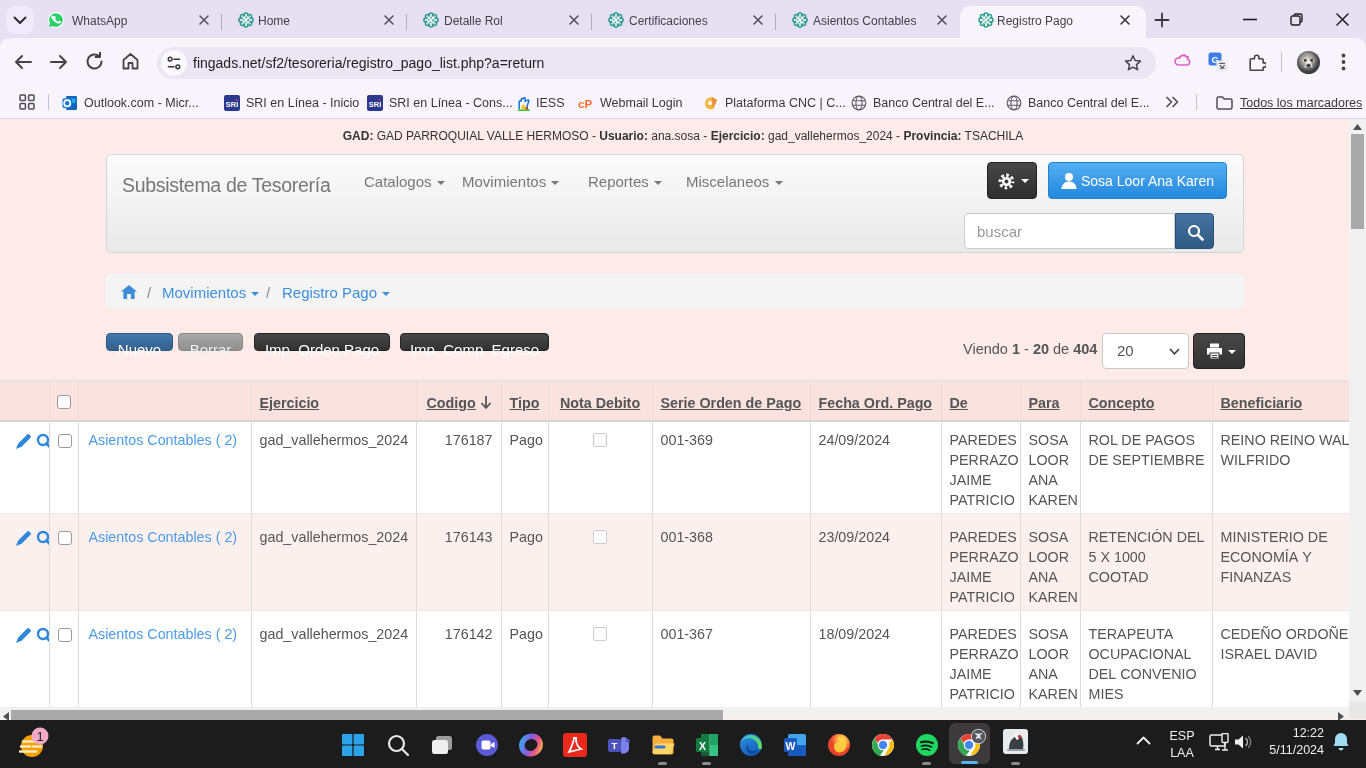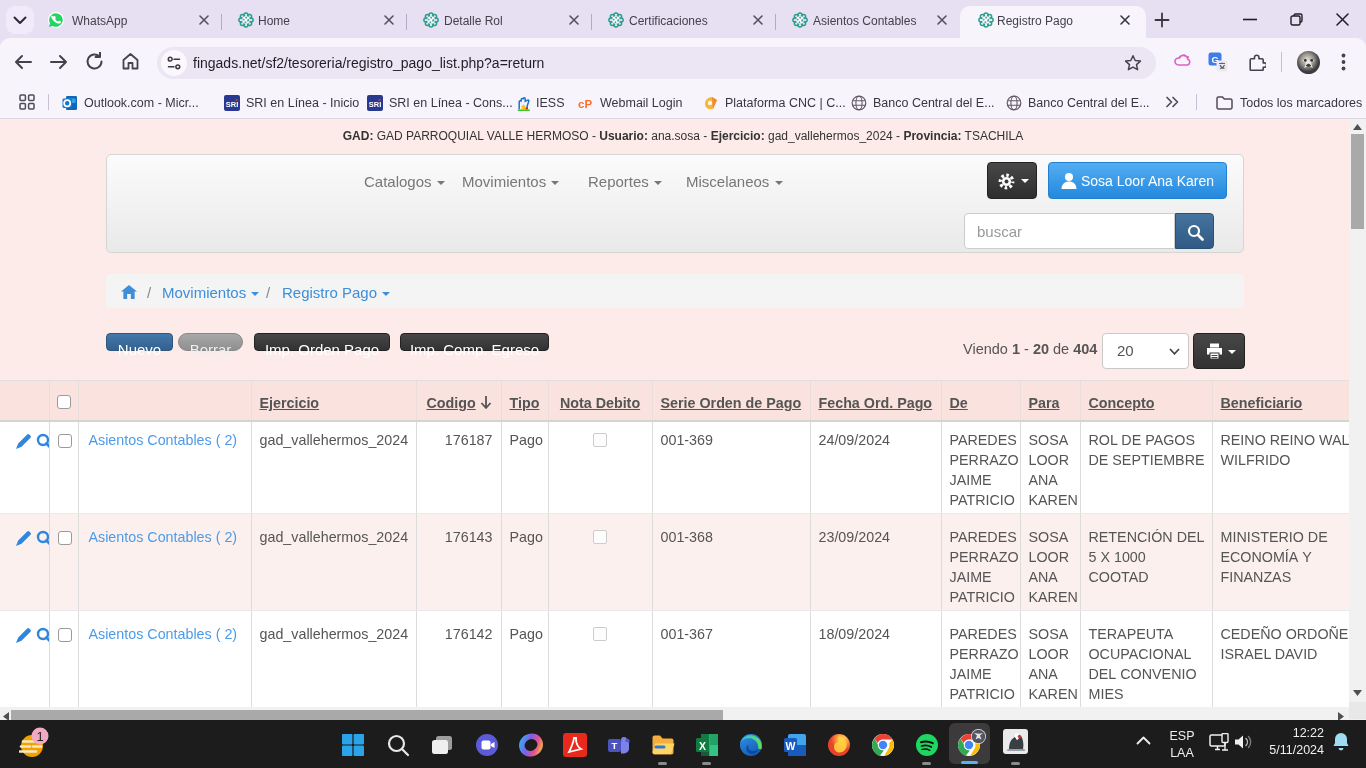--- a/index.html
+++ b/index.html
@@ -279,25 +279,26 @@
         <use href="#globe"></use>
       </svg>
     <div class="abs bktxt" style="left:1028px;">Banco Central del E...</div>
     <svg class="abs" style="left:1165px;top:9px;" width="15" height="14" viewBox="0 0 15 14">
         <path d="M2 2.5 L6.5 7 L2 11.5 M8 2.5 L12.5 7 L8 11.5" fill="none" stroke="#504b57" stroke-width="1.7" stroke-linecap="round" stroke-linejoin="round"></path>
       </svg>
     <div class="abs" style="left:1196px;top:8px;width:1px;height:16px;background:#c7c0d2;"></div>
     <svg class="abs bkic" style="left:1216px;" width="17" height="15" viewBox="0 0 17 15">
         <path d="M1 3.5 a1.5 1.5 0 0 1 1.5-1.5 h4 l1.8 2 h6.2 a1.5 1.5 0 0 1 1.5 1.5 v7 a1.5 1.5 0 0 1 -1.5 1.5 h-12 a1.5 1.5 0 0 1 -1.5-1.5 z" fill="none" stroke="#504b57" stroke-width="1.5"></path>
       </svg>
-    <div class="abs bktxt" style="left:1240px;">Todos los marcadores</div>
+    <div class="abs bktxt" style="left:1240px;text-decoration:underline;">Todos los marcadores</div>
   </div>
   <div class="abs" id="page">
     <div class="abs" id="gadbar"><b>GAD:</b> GAD PARROQUIAL VALLE HERMOSO - <b>Usuario:</b> ana.sosa - <b>Ejercicio:</b> gad_vallehermos_2024 - <b>Provincia:</b> TSACHILA</div>
     <div class="abs" id="panel">
+      <div class="abs" style="left:15px;top:19px;font-size:19.5px;letter-spacing:-0.3px;color:#777;">Subsistema de Tesorería</div>
       <div class="abs navitem" style="left:251px;margin-left:6px;">Catalogos <span class="caret"></span></div>
       <div class="abs navitem" style="left:355px;">Movimientos <span class="caret"></span></div>
       <div class="abs navitem" style="left:481px;">Reportes <span class="caret"></span></div>
       <div class="abs navitem" style="left:579px;">Miscelaneos <span class="caret"></span></div>
       <div class="abs" style="left:880px;top:7px;width:50px;height:37px;background:linear-gradient(180deg,#484848,#2e2e2e);border:1px solid #222;border-radius:4px;">
         <svg class="abs" style="left:10px;top:10px;" width="17" height="17" viewBox="0 0 17 17">
             <circle cx="8.5" cy="8.5" r="6.3" fill="none" stroke="#fff" stroke-width="3.2" stroke-dasharray="2.6 2.35" stroke-dashoffset="1"></circle>
             <circle cx="8.5" cy="8.5" r="4.6" fill="#fff"></circle>
             <circle cx="8.5" cy="8.5" r="2" fill="#3b3b3b"></circle>
           </svg>
@@ -323,21 +324,21 @@
     <div class="abs" id="crumb">
       <svg class="abs" style="left:15px;top:11px;" width="16" height="15" viewBox="0 0 17 16">
           <path d="M8.5 0 L17 7 H14.5 V15 H10.5 V9.5 H6.5 V15 H2.5 V7 H0 z" fill="#3d8edb"></path>
         </svg>
       <span class="abs" style="left:41px;top:10px;color:#888;">/</span>
       <span class="abs" style="left:56px;top:10px;">Movimientos <span class="caret" style="border-top-color:#3d8edb;margin-left:1px;"></span></span>
       <span class="abs" style="left:160px;top:10px;color:#888;">/</span>
       <span class="abs" style="left:176px;top:10px;">Registro Pago <span class="caret" style="border-top-color:#3d8edb;margin-left:1px;"></span></span>
     </div>
     <div class="abs btn" style="left:106px;top:214px;width:67px;background:linear-gradient(180deg,#4379ab,#33608d);border-color:#2e567e;"><span style="line-height:32px;">Nuevo</span></div>
-    <div class="abs btn" style="left:178px;top:214px;width:65px;background:linear-gradient(180deg,#a8a8a8,#8f8f8f);border-color:#888;color:#eee;border-radius:11px;"><span style="line-height:32px;">Borrar</span></div>
+    <div class="abs btn" style="left:178px;top:214px;width:65px;background:linear-gradient(180deg,#a8a8a8,#8f8f8f);border-color:#888;color:#eee;"><span style="line-height:32px;">Borrar</span></div>
     <div class="abs btn" style="left:400px;top:214px;width:149px;background:linear-gradient(180deg,#474747,#323232);border-color:#222;"><span style="line-height:32px;">Imp. Comp. Egreso</span></div>
     <div class="abs btn" style="left:254px;top:214px;width:136px;background:linear-gradient(180deg,#474747,#323232);border-color:#222;"><span style="line-height:32px;">Imp. Orden Pago</span></div>
     <div class="abs" style="left:963px;top:222px;font-size:14.5px;color:#555;">Viendo <b>1</b> - <b>20</b> de <b>404</b></div>
     <div class="abs" style="left:1102px;top:214px;width:87px;height:36px;background:#fff;border:1px solid #c9c9c9;border-radius:4px;">
       <span class="abs" style="left:14px;top:8px;font-size:15px;color:#555;">20</span>
       <svg class="abs" style="left:66px;top:14px;" width="11" height="7" viewBox="0 0 11 7">
           <path d="M1 1 L5.5 5.8 L10 1" fill="none" stroke="#444" stroke-width="1.7"></path>
         </svg>
     </div>
     <div class="abs" style="left:1193px;top:214px;width:52px;height:36px;background:linear-gradient(180deg,#474747,#323232);border:1px solid #222;border-radius:4px;">

